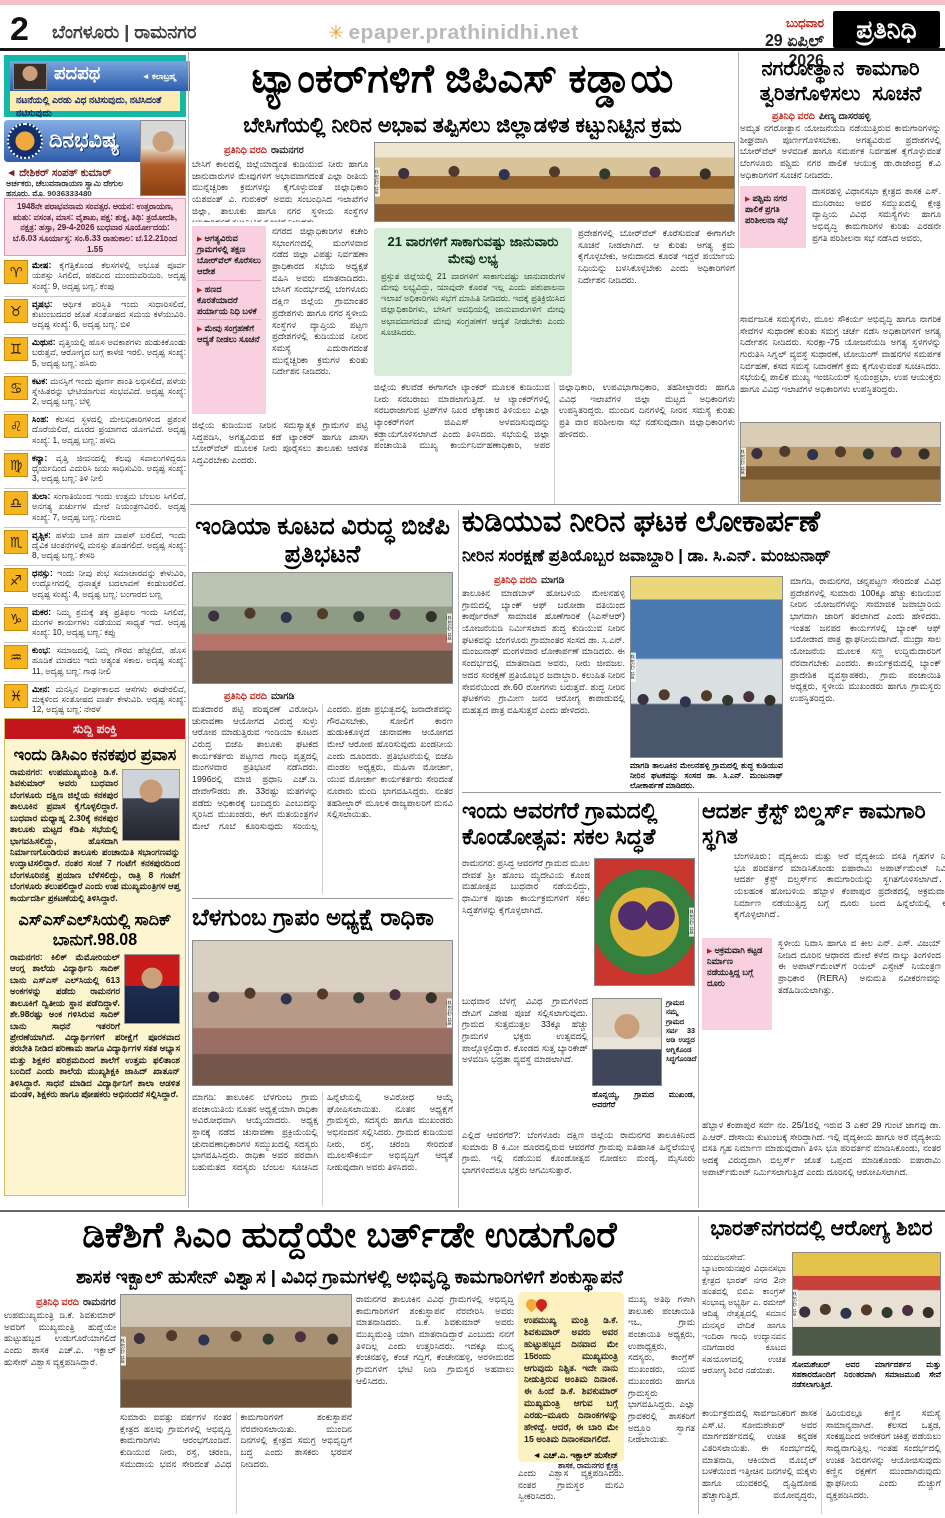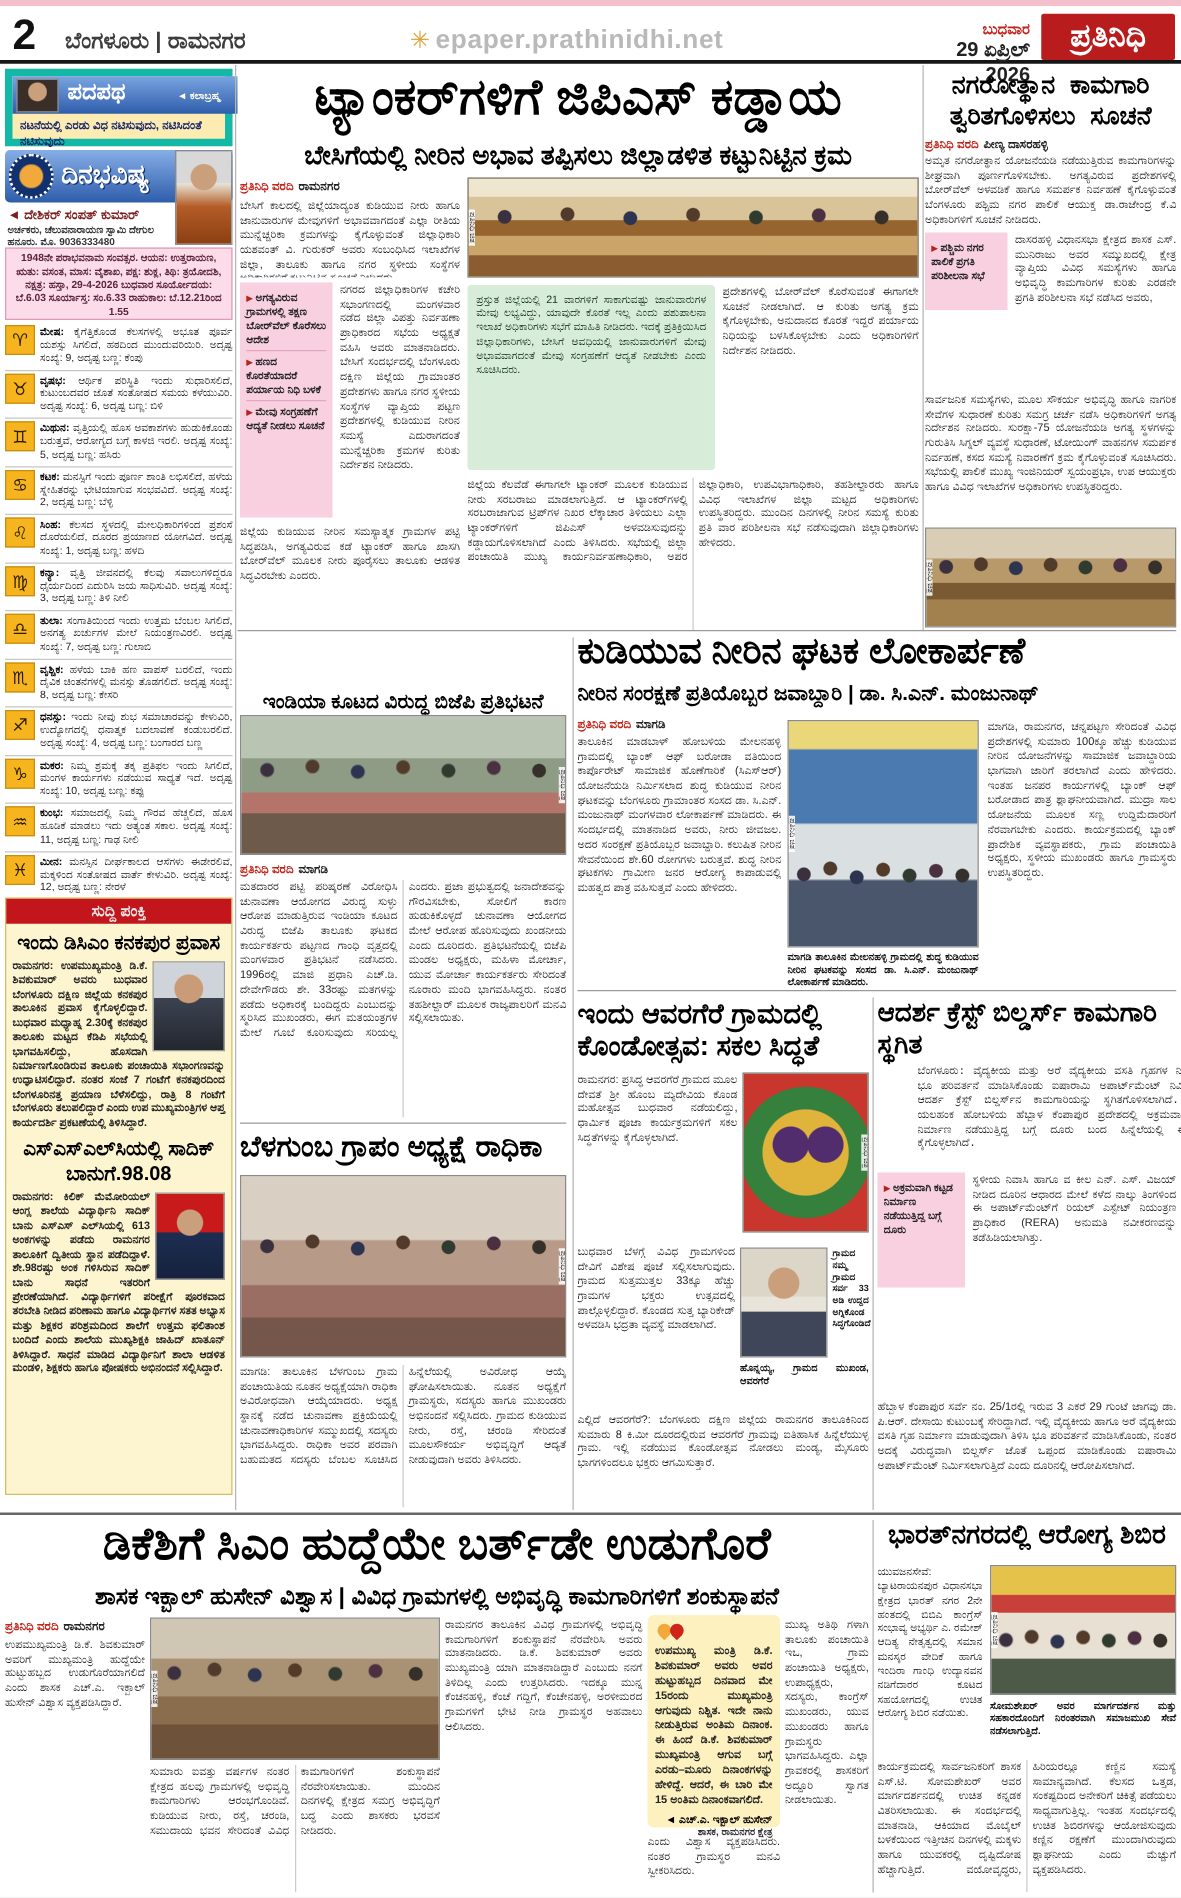--- a/index.html
+++ b/index.html
@@ -13,21 +13,21 @@
   
   .topstrip{left:0;top:0;width:945px;height:5px;background:#f3c0cb;}
   .header{left:0;top:5px;width:945px;height:43px;border-bottom:3px solid #161616;background:#fff;}
   .pagenum{left:10px;top:6px;font-size:34px;font-weight:800;color:#111;line-height:1;}
   .section{left:52px;top:17px;font-size:18px;font-weight:800;color:#3d3d3d;}
   .urlwrap{left:328px;top:15px;font-size:21px;font-weight:800;color:#b9b9b9;letter-spacing:.5px;}
   .star-ic{color:#dfa63f;font-size:19px;font-weight:400;margin-right:4px;}
   .dateblock{left:728px;top:11px;width:96px;text-align:right;line-height:1.25;}
   .day{color:#c2251d;font-weight:800;font-size:12px;}
   .date{color:#222;font-weight:800;font-size:16px;}
-  .logo{left:833px;top:6px;width:107px;height:37px;background:#b91c1c;color:#fff;font-size:25px;
+  .logo{left:833px;top:6px;width:107px;height:37px;background:#000000;color:#fff;font-size:25px;
         font-weight:800;text-align:center;line-height:37px;border-radius:2px;}
   
   .ppbox{left:4px;top:55px;width:182px;height:62px;background:#fcecb2;border:6px solid #14b8a6;box-sizing:border-box;}
   .ppband{position:absolute;left:0;top:0;width:180px;height:30px;background:linear-gradient(180deg,#7aa4e0,#2e5dab);}
   .ppphoto{position:absolute;left:3px;top:2px;width:34px;height:27px;background:
      radial-gradient(circle at 50% 38%,#caa07c 0 7px,#3a2e28 8px 100%);border:1px solid #888;}
   .pptitle{position:absolute;left:44px;top:2px;font-size:18px;font-weight:800;color:#fff;}
   .ppauthor{position:absolute;right:4px;top:11px;font-size:8px;font-weight:700;color:#ffe;}
   .ppclue{position:absolute;left:6px;top:33px;width:170px;font-size:9.3px;font-weight:800;color:#15246b;line-height:1.35;}
   .dinasec{left:4px;top:120px;width:182px;height:76px;}
@@ -52,21 +52,21 @@
   .suddi-banner{height:20px;background:#c3161c;color:#e5e5e5;font-size:12.5px;font-weight:800;text-align:center;line-height:20px;}
   .suddi h3{margin:6px 4px 2px;font-size:16px;font-weight:800;text-align:center;line-height:1.25;color:#000;}
   .suddi .sbody{margin:2px 5px;font-size:8.6px;text-align:justify;line-height:1.33;font-weight:bold;}
   .fl-photo{float:right;margin:2px 0 2px 4px;border:1px solid #999;}
   .dks{width:56px;height:70px;background:radial-gradient(circle at 50% 30%,#c99b76 0 11px,transparent 12px),
      linear-gradient(180deg,#cfd4da 0 40%,#3c4250 41%,#23272f 100%);}
   .girl{width:54px;height:68px;background:radial-gradient(circle at 50% 34%,#caa07c 0 10px,transparent 11px),
      linear-gradient(180deg,#c81a1a 0 45%,#1d2d52 46%,#16223d 100%);}
   
   .byline{font-size:9.5px;font-weight:800;}
-  .byline .rb{color:#c0271d;}
+  .byline .rb{color:#c0271d;padding-left:32px;}
   .byline .pl{color:#222;margin-left:4px;}
   
   .photo{border:1px solid #8a8a8a;box-sizing:border-box;overflow:hidden;}
   .credit{position:absolute;left:-1px;top:50%;transform:translateY(-50%);writing-mode:vertical-rl;
      font-size:6.3px;color:#222;background:rgba(255,255,255,.85);padding:2px 0;line-height:1;}
   .credit.r{left:auto;right:-1px;}
   .p-meeting{background:linear-gradient(180deg,#efe6cf 0 18%,#d9c49a 19% 42%,#96652f 43% 58%,#caa468 59% 78%,#8a5c30 79% 100%),#caa468;}
   .p-meeting2{background:linear-gradient(180deg,#d9cdb6 0 30%,#b7996a 31% 55%,#7a5a33 56% 72%,#a3814f 73% 100%);}
   .p-protest{background:linear-gradient(180deg,#b9c4b2 0 30%,#8e9b85 31% 55%,#b4746a 56% 70%,#6e5a4a 71% 100%);}
   .p-water{background:linear-gradient(180deg,#e9d77a 0 12%,#4a7ab0 13% 45%,#dadfe2 46% 70%,#49566b 71% 100%);}
@@ -222,39 +222,40 @@
   </div>
   <div class="abs txt" style="left:272px;top:226px;width:96px;height:188px;">ನಗರದ ಜಿಲ್ಲಾಧಿಕಾರಿಗಳ ಕಚೇರಿ ಸಭಾಂಗಣದಲ್ಲಿ ಮಂಗಳವಾರ ನಡೆದ ಜಿಲ್ಲಾ ವಿಪತ್ತು ನಿರ್ವಹಣಾ ಪ್ರಾಧಿಕಾರದ ಸಭೆಯ ಅಧ್ಯಕ್ಷತೆ ವಹಿಸಿ ಅವರು ಮಾತನಾಡಿದರು. ಬೇಸಿಗೆ ಸಂದರ್ಭದಲ್ಲಿ ಬೆಂಗಳೂರು ದಕ್ಷಿಣ ಜಿಲ್ಲೆಯ ಗ್ರಾಮಾಂತರ ಪ್ರದೇಶಗಳು ಹಾಗೂ ನಗರ ಸ್ಥಳೀಯ ಸಂಸ್ಥೆಗಳ ವ್ಯಾಪ್ತಿಯ ಪಟ್ಟಣ ಪ್ರದೇಶಗಳಲ್ಲಿ ಕುಡಿಯುವ ನೀರಿನ ಸಮಸ್ಯೆ ಎದುರಾಗದಂತೆ ಮುನ್ನೆಚ್ಚರಿಕಾ ಕ್ರಮಗಳ ಕುರಿತು ನಿರ್ದೇಶನ ನೀಡಿದರು.</div>
   <div class="abs txt" style="left:192px;top:420px;width:176px;height:86px;">ಜಿಲ್ಲೆಯ ಕುಡಿಯುವ ನೀರಿನ ಸಮಸ್ಯಾತ್ಮಕ ಗ್ರಾಮಗಳ ಪಟ್ಟಿ ಸಿದ್ಧಪಡಿಸಿ, ಅಗತ್ಯವಿರುವ ಕಡೆ ಟ್ಯಾಂಕರ್ ಹಾಗೂ ಖಾಸಗಿ ಬೋರ್‌ವೆಲ್ ಮೂಲಕ ನೀರು ಪೂರೈಸಲು ತಾಲೂಕು ಆಡಳಿತ ಸಿದ್ಧವಿರಬೇಕು ಎಂದರು.</div>
 
   <div class="abs photo p-meeting" style="left:374px;top:142px;width:361px;height:80px;">
     <div class="heads"></div>
     <span class="credit">ಪ್ರತಿನಿಧಿ ಚಿತ್ರ</span>
   </div>
 
   <div class="abs greenbox" style="left:374px;top:228px;width:198px;height:148px;">
+    <p class="gt">21 ವಾರಗಳಿಗೆ ಸಾಕಾಗುವಷ್ಟು ಜಾನುವಾರು ಮೇವು ಲಭ್ಯ</p>
     <div class="gb">ಪ್ರಸ್ತುತ ಜಿಲ್ಲೆಯಲ್ಲಿ 21 ವಾರಗಳಿಗೆ ಸಾಕಾಗುವಷ್ಟು ಜಾನುವಾರುಗಳ ಮೇವು ಲಭ್ಯವಿದ್ದು, ಯಾವುದೇ ಕೊರತೆ ಇಲ್ಲ ಎಂದು ಪಶುಪಾಲನಾ ಇಲಾಖೆ ಅಧಿಕಾರಿಗಳು ಸಭೆಗೆ ಮಾಹಿತಿ ನೀಡಿದರು. ಇದಕ್ಕೆ ಪ್ರತಿಕ್ರಿಯಿಸಿದ ಜಿಲ್ಲಾಧಿಕಾರಿಗಳು, ಬೇಸಿಗೆ ಅವಧಿಯಲ್ಲಿ ಜಾನುವಾರುಗಳಿಗೆ ಮೇವು ಅಭಾವವಾಗದಂತೆ ಮೇವು ಸಂಗ್ರಹಣೆಗೆ ಆದ್ಯತೆ ನೀಡಬೇಕು ಎಂದು ಸೂಚಿಸಿದರು.</div>
   </div>
   <div class="abs txt" style="left:578px;top:228px;width:157px;height:148px;">ಪ್ರದೇಶಗಳಲ್ಲಿ ಬೋರ್‌ವೆಲ್ ಕೊರೆಸುವಂತೆ ಈಗಾಗಲೇ ಸೂಚನೆ ನೀಡಲಾಗಿದೆ. ಆ ಕುರಿತು ಅಗತ್ಯ ಕ್ರಮ ಕೈಗೊಳ್ಳಬೇಕು, ಅನುದಾನದ ಕೊರತೆ ಇದ್ದರೆ ಪರ್ಯಾಯ ನಿಧಿಯನ್ನು ಬಳಸಿಕೊಳ್ಳಬೇಕು ಎಂದು ಅಧಿಕಾರಿಗಳಿಗೆ ನಿರ್ದೇಶನ ನೀಡಿದರು.</div>
   <div class="abs txt twocol" style="left:374px;top:382px;width:361px;height:122px;">ಜಿಲ್ಲೆಯ ಕೆಲವೆಡೆ ಈಗಾಗಲೇ ಟ್ಯಾಂಕರ್ ಮೂಲಕ ಕುಡಿಯುವ ನೀರು ಸರಬರಾಜು ಮಾಡಲಾಗುತ್ತಿದೆ. ಆ ಟ್ಯಾಂಕರ್‌ಗಳಲ್ಲಿ ಸರಬರಾಜಾಗುವ ಟ್ರಿಪ್‌ಗಳ ನಿಖರ ಲೆಕ್ಕಾಚಾರ ತಿಳಿಯಲು ಎಲ್ಲಾ ಟ್ಯಾಂಕರ್‌ಗಳಿಗೆ ಜಿಪಿಎಸ್ ಅಳವಡಿಸುವುದನ್ನು ಕಡ್ಡಾಯಗೊಳಿಸಲಾಗಿದೆ ಎಂದು ತಿಳಿಸಿದರು. ಸಭೆಯಲ್ಲಿ ಜಿಲ್ಲಾ ಪಂಚಾಯಿತಿ ಮುಖ್ಯ ಕಾರ್ಯನಿರ್ವಹಣಾಧಿಕಾರಿ, ಅಪರ ಜಿಲ್ಲಾಧಿಕಾರಿ, ಉಪವಿಭಾಗಾಧಿಕಾರಿ, ತಹಶೀಲ್ದಾರರು ಹಾಗೂ ವಿವಿಧ ಇಲಾಖೆಗಳ ಜಿಲ್ಲಾ ಮಟ್ಟದ ಅಧಿಕಾರಿಗಳು ಉಪಸ್ಥಿತರಿದ್ದರು. ಮುಂದಿನ ದಿನಗಳಲ್ಲಿ ನೀರಿನ ಸಮಸ್ಯೆ ಕುರಿತು ಪ್ರತಿ ವಾರ ಪರಿಶೀಲನಾ ಸಭೆ ನಡೆಸುವುದಾಗಿ ಜಿಲ್ಲಾಧಿಕಾರಿಗಳು ಹೇಳಿದರು.</div>
 
   <div class="abs hl" style="left:740px;top:57px;width:201px;font-size:20px;line-height:1.25;font-family:Liberation Mono, monospace;">ನಗರೋತ್ಥಾನ ಕಾಮಗಾರಿ ತ್ವರಿತಗೊಳಿಸಲು ಸೂಚನೆ</div>
   <div class="abs byline" style="left:740px;top:110px;"><span class="rb">ಪ್ರತಿನಿಧಿ ವರದಿ</span><span class="pl">ಪೀಣ್ಯ ದಾಸರಹಳ್ಳಿ</span></div>
   <div class="abs txt" style="left:740px;top:123px;width:201px;height:60px;">ಅಮೃತ ನಗರೋತ್ಥಾನ ಯೋಜನೆಯಡಿ ನಡೆಯುತ್ತಿರುವ ಕಾಮಗಾರಿಗಳನ್ನು ಶೀಘ್ರವಾಗಿ ಪೂರ್ಣಗೊಳಿಸಬೇಕು. ಅಗತ್ಯವಿರುವ ಪ್ರದೇಶಗಳಲ್ಲಿ ಬೋರ್‌ವೆಲ್ ಅಳವಡಿಕೆ ಹಾಗೂ ಸಮರ್ಪಕ ನಿರ್ವಹಣೆ ಕೈಗೊಳ್ಳುವಂತೆ ಬೆಂಗಳೂರು ಪಶ್ಚಿಮ ನಗರ ಪಾಲಿಕೆ ಆಯುಕ್ತ ಡಾ.ರಾಜೇಂದ್ರ ಕೆ.ವಿ ಅಧಿಕಾರಿಗಳಿಗೆ ಸೂಚನೆ ನೀಡಿದರು.</div>
   <div class="abs pinkbox" style="left:740px;top:186px;width:66px;height:62px;">
     <div class="bi" style="border-bottom:none;"><span class="mk">▶</span><span>ಪಶ್ಚಿಮ ನಗರ ಪಾಲಿಕೆ ಪ್ರಗತಿ ಪರಿಶೀಲನಾ ಸಭೆ</span></div>
   </div>
   <div class="abs txt" style="left:812px;top:186px;width:129px;height:124px;">ದಾಸರಹಳ್ಳಿ ವಿಧಾನಸಭಾ ಕ್ಷೇತ್ರದ ಶಾಸಕ ಎಸ್. ಮುನಿರಾಜು ಅವರ ಸಮ್ಮುಖದಲ್ಲಿ ಕ್ಷೇತ್ರ ವ್ಯಾಪ್ತಿಯ ವಿವಿಧ ಸಮಸ್ಯೆಗಳು ಹಾಗೂ ಅಭಿವೃದ್ಧಿ ಕಾಮಗಾರಿಗಳ ಕುರಿತು ಎರಡನೇ ಪ್ರಗತಿ ಪರಿಶೀಲನಾ ಸಭೆ ನಡೆಸಿದ ಅವರು,</div>
   <div class="abs txt" style="left:740px;top:314px;width:201px;height:104px;">ಸಾರ್ವಜನಿಕ ಸಮಸ್ಯೆಗಳು, ಮೂಲ ಸೌಕರ್ಯ ಅಭಿವೃದ್ಧಿ ಹಾಗೂ ನಾಗರಿಕ ಸೇವೆಗಳ ಸುಧಾರಣೆ ಕುರಿತು ಸಮಗ್ರ ಚರ್ಚೆ ನಡೆಸಿ ಅಧಿಕಾರಿಗಳಿಗೆ ಅಗತ್ಯ ನಿರ್ದೇಶನ ನೀಡಿದರು. ಸುರಕ್ಷಾ-75 ಯೋಜನೆಯಡಿ ಅಗತ್ಯ ಸ್ಥಳಗಳನ್ನು ಗುರುತಿಸಿ ಸಿಗ್ನಲ್ ವ್ಯವಸ್ಥೆ ಸುಧಾರಣೆ, ಟೋಯಿಂಗ್ ವಾಹನಗಳ ಸಮರ್ಪಕ ನಿರ್ವಹಣೆ, ಕಸದ ಸಮಸ್ಯೆ ನಿವಾರಣೆಗೆ ಕ್ರಮ ಕೈಗೊಳ್ಳುವಂತೆ ಸೂಚಿಸಿದರು. ಸಭೆಯಲ್ಲಿ ಪಾಲಿಕೆ ಮುಖ್ಯ ಇಂಜಿನಿಯರ್ ಸ್ವಯಂಪ್ರಭಾ, ಉಪ ಆಯುಕ್ತರು ಹಾಗೂ ವಿವಿಧ ಇಲಾಖೆಗಳ ಅಧಿಕಾರಿಗಳು ಉಪಸ್ಥಿತರಿದ್ದರು.</div>
   <div class="abs photo p-meeting2" style="left:740px;top:422px;width:201px;height:80px;">
     <div class="heads"></div>
     <span class="credit">ಪ್ರತಿನಿಧಿ ಚಿತ್ರ</span>
   </div>
 
-  <div class="abs hl" style="left:192px;top:512px;width:261px;font-size:16px;line-height:1.15;margin-top:41px;">ಇಂಡಿಯಾ ಕೂಟದ ವಿರುದ್ಧ ಬಿಜೆಪಿ ಪ್ರತಿಭಟನೆ</div>
+  <div class="abs hl" style="left:192px;top:512px;width:261px;font-size:24px;line-height:1.15;">ಇಂಡಿಯಾ ಕೂಟದ ವಿರುದ್ಧ ಬಿಜೆಪಿ ಪ್ರತಿಭಟನೆ</div>
   <div class="abs photo p-protest" style="left:192px;top:572px;width:261px;height:112px;">
     <div class="heads"></div>
     <span class="credit r">ಪ್ರತಿನಿಧಿ ಚಿತ್ರ</span>
   </div>
   <div class="abs byline" style="left:192px;top:690px;"><span class="rb">ಪ್ರತಿನಿಧಿ ವರದಿ</span><span class="pl">ಮಾಗಡಿ</span></div>
   <div class="abs txt twocol" style="left:192px;top:704px;width:261px;height:190px;">ಮತದಾರರ ಪಟ್ಟಿ ಪರಿಷ್ಕರಣೆ ವಿರೋಧಿಸಿ ಚುನಾವಣಾ ಆಯೋಗದ ವಿರುದ್ಧ ಸುಳ್ಳು ಆರೋಪ ಮಾಡುತ್ತಿರುವ ಇಂಡಿಯಾ ಕೂಟದ ವಿರುದ್ಧ ಬಿಜೆಪಿ ತಾಲೂಕು ಘಟಕದ ಕಾರ್ಯಕರ್ತರು ಪಟ್ಟಣದ ಗಾಂಧಿ ವೃತ್ತದಲ್ಲಿ ಮಂಗಳವಾರ ಪ್ರತಿಭಟನೆ ನಡೆಸಿದರು. 1996ರಲ್ಲಿ ಮಾಜಿ ಪ್ರಧಾನಿ ಎಚ್.ಡಿ. ದೇವೇಗೌಡರು ಶೇ. 33ರಷ್ಟು ಮತಗಳನ್ನು ಪಡೆದು ಅಧಿಕಾರಕ್ಕೆ ಬಂದಿದ್ದರು ಎಂಬುದನ್ನು ಸ್ಮರಿಸಿದ ಮುಖಂಡರು, ಈಗ ಮತಯಂತ್ರಗಳ ಮೇಲೆ ಗೂಬೆ ಕೂರಿಸುವುದು ಸರಿಯಲ್ಲ ಎಂದರು. ಪ್ರಜಾ ಪ್ರಭುತ್ವದಲ್ಲಿ ಜನಾದೇಶವನ್ನು ಗೌರವಿಸಬೇಕು, ಸೋಲಿಗೆ ಕಾರಣ ಹುಡುಕಿಕೊಳ್ಳದೆ ಚುನಾವಣಾ ಆಯೋಗದ ಮೇಲೆ ಆರೋಪ ಹೊರಿಸುವುದು ಖಂಡನೀಯ ಎಂದು ದೂರಿದರು. ಪ್ರತಿಭಟನೆಯಲ್ಲಿ ಬಿಜೆಪಿ ಮಂಡಲ ಅಧ್ಯಕ್ಷರು, ಮಹಿಳಾ ಮೋರ್ಚಾ, ಯುವ ಮೋರ್ಚಾ ಕಾರ್ಯಕರ್ತರು ಸೇರಿದಂತೆ ನೂರಾರು ಮಂದಿ ಭಾಗವಹಿಸಿದ್ದರು. ನಂತರ ತಹಶೀಲ್ದಾರ್ ಮೂಲಕ ರಾಜ್ಯಪಾಲರಿಗೆ ಮನವಿ ಸಲ್ಲಿಸಲಾಯಿತು.</div>
 
   <div class="abs hl" style="left:462px;top:506px;width:479px;font-size:29px;line-height:1.1;text-align:left;">ಕುಡಿಯುವ ನೀರಿನ ಘಟಕ ಲೋಕಾರ್ಪಣೆ</div>
   <div class="abs" style="left:462px;top:546px;width:479px;font-size:16.5px;font-weight:700;color:#000;">ನೀರಿನ ಸಂರಕ್ಷಣೆ ಪ್ರತಿಯೊಬ್ಬರ ಜವಾಬ್ದಾರಿ | ಡಾ. ಸಿ.ಎನ್. ಮಂಜುನಾಥ್</div>
   <div class="abs byline" style="left:462px;top:574px;"><span class="rb">ಪ್ರತಿನಿಧಿ ವರದಿ</span><span class="pl">ಮಾಗಡಿ</span></div>

